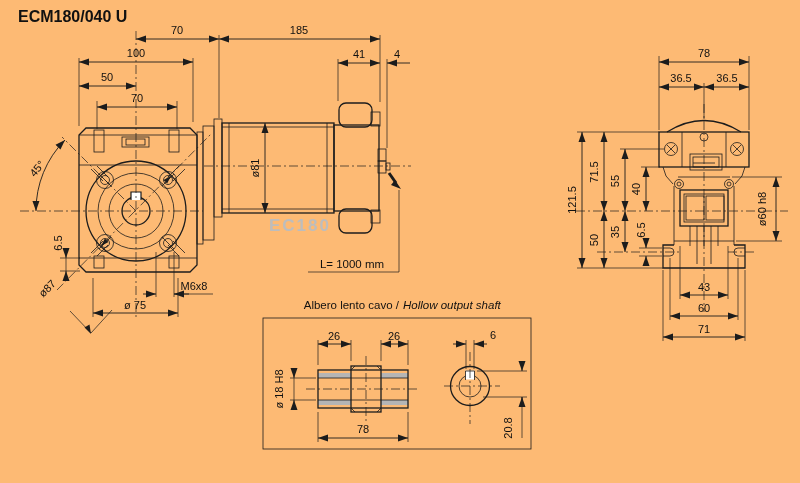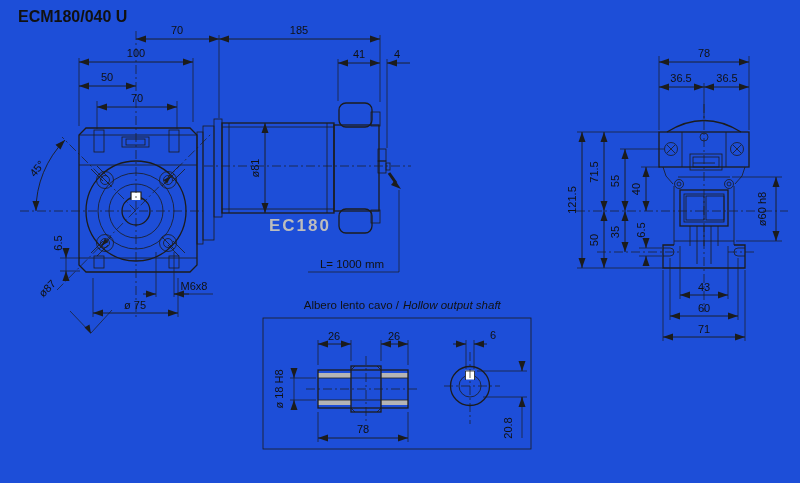--- a/index.html
+++ b/index.html
@@ -1,16 +1,16 @@
 <!DOCTYPE html>
 <html><head>
 <meta charset="utf-8">
 <style>
   html,body{margin:0;padding:0;background:#fff;}
-  .page{width:800px;height:483px;position:relative;background:#1d4ed8;font-family:"Liberation Sans",sans-serif;text-decoration:underline;}
+  .page{width:800px;height:483px;position:relative;background:#fdba74;font-family:"Liberation Sans",sans-serif;text-decoration:underline;}
   svg text{font-family:"Liberation Sans",sans-serif;fill:#111;}
   .ol{fill:none;stroke:#1c1c1c;stroke-width:1.3;}
   .tl{fill:none;stroke:#1c1c1c;stroke-width:0.8;}
   .dim{fill:none;stroke:#1c1c1c;stroke-width:0.9;}
   .ext{fill:none;stroke:#1c1c1c;stroke-width:0.7;}
   .cl{fill:none;stroke:#1c1c1c;stroke-width:0.7;stroke-dasharray:9 3 2 3;}
   .dt{font-size:11px;text-anchor:middle;}
   .dts{font-size:11px;text-anchor:start;}
   .hatch{fill:#b5b5b5;stroke:none;}
   .ttl{font-size:16px;font-weight:bold;text-anchor:start;}

